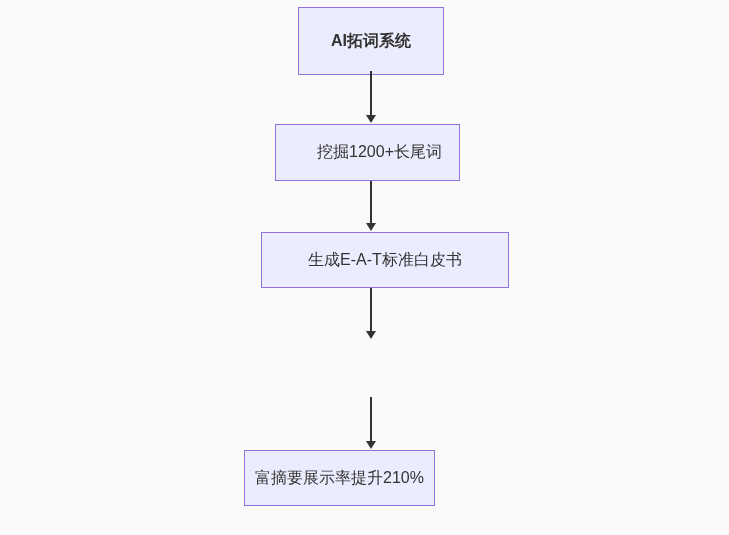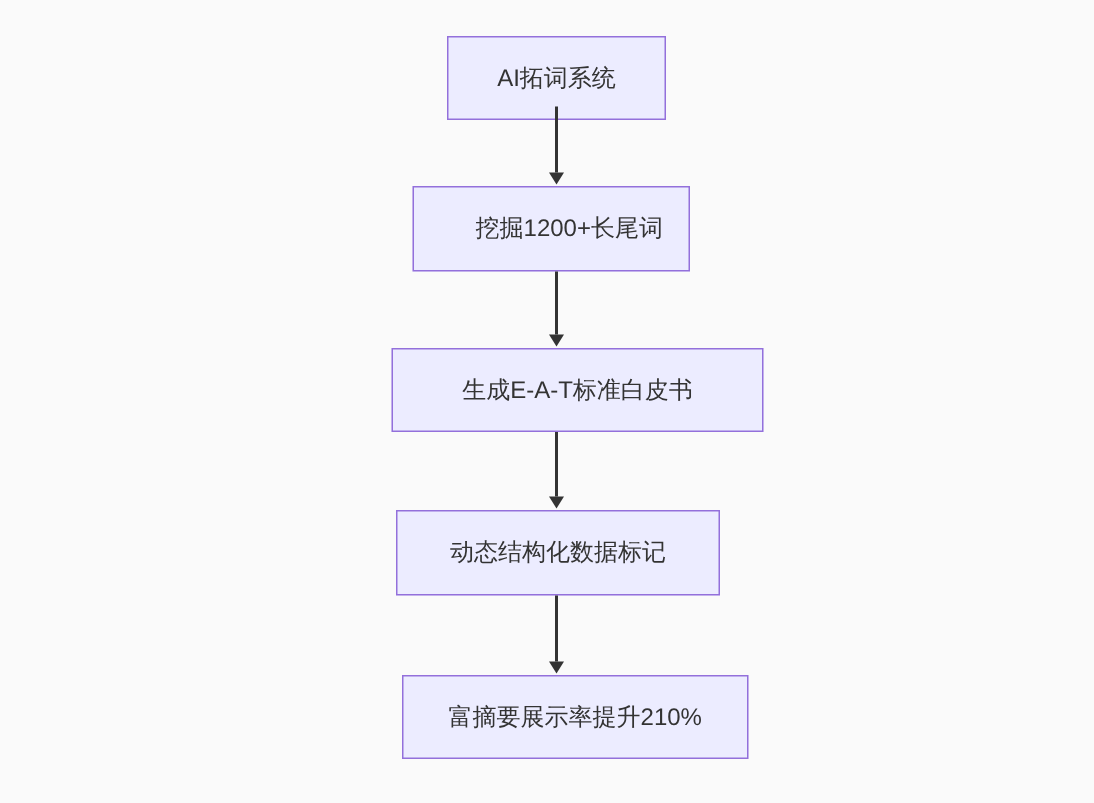--- a/index.html
+++ b/index.html
@@ -19,25 +19,25 @@
     box-sizing: border-box;
     background: var(--node-fill, #ECECFF);
     border: 1.5px solid var(--node-border, #9370DB);
     display: flex;
     align-items: center;
     justify-content: center;
     font-size: 16px;
     color: var(--text, #333333);
     white-space: nowrap;
   }
-  .n1 { left: 298px; top: 24px;  width: 146px; height: 56px; }
+  .n1 { left: 298px; top: 7px;  width: 146px; height: 68px; font-weight: bold; }
   .n2 { left: 275px; top: 124px; width: 185px; height: 57px; padding-left: 24px; }
   .n3 { left: 261px; top: 232px; width: 248px; height: 56px; }
   .n4 { left: 264px; top: 340px; width: 216px; height: 57px; }
-  .n5 { left: 268px; top: 450px; width: 231px; height: 56px; }
+  .n5 { left: 244px; top: 450px; width: 191px; height: 56px; }
 
   .arrow {
     position: absolute;
     left: 370px;
     width: 1.8px;
     background: var(--arrow, #333333);
   }
   .arrow::after {
     content: "";
     position: absolute;
@@ -70,23 +70,20 @@
   </div>
 
   <div class="arrow a2"></div>
 
   <div class="node n3">
     <span>生成E-A-T标准白皮书</span>
   </div>
 
   <div class="arrow a3"></div>
 
-  <div class="node n4">
-    <span>动态结构化数据标记</span>
-  </div>
 
   <div class="arrow a4"></div>
 
   <div class="node n5">
     <span>富摘要展示率提升210%</span>
   </div>
 
 </div>
 
 </body></html>

